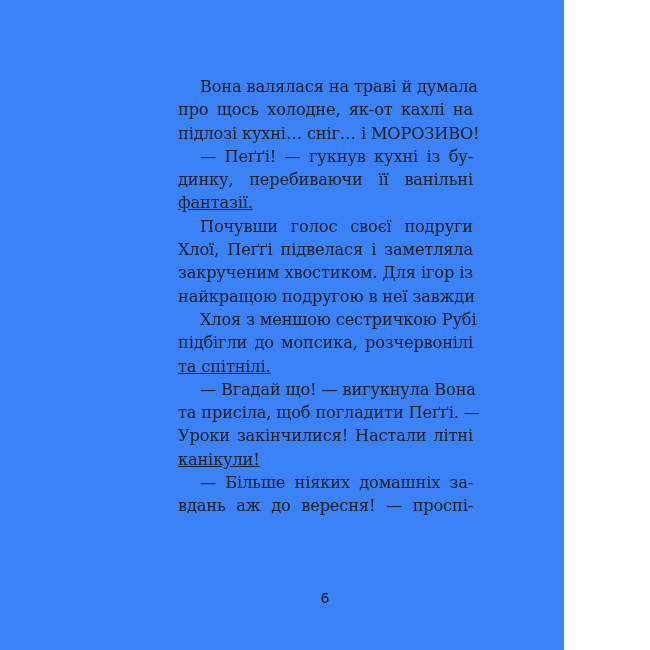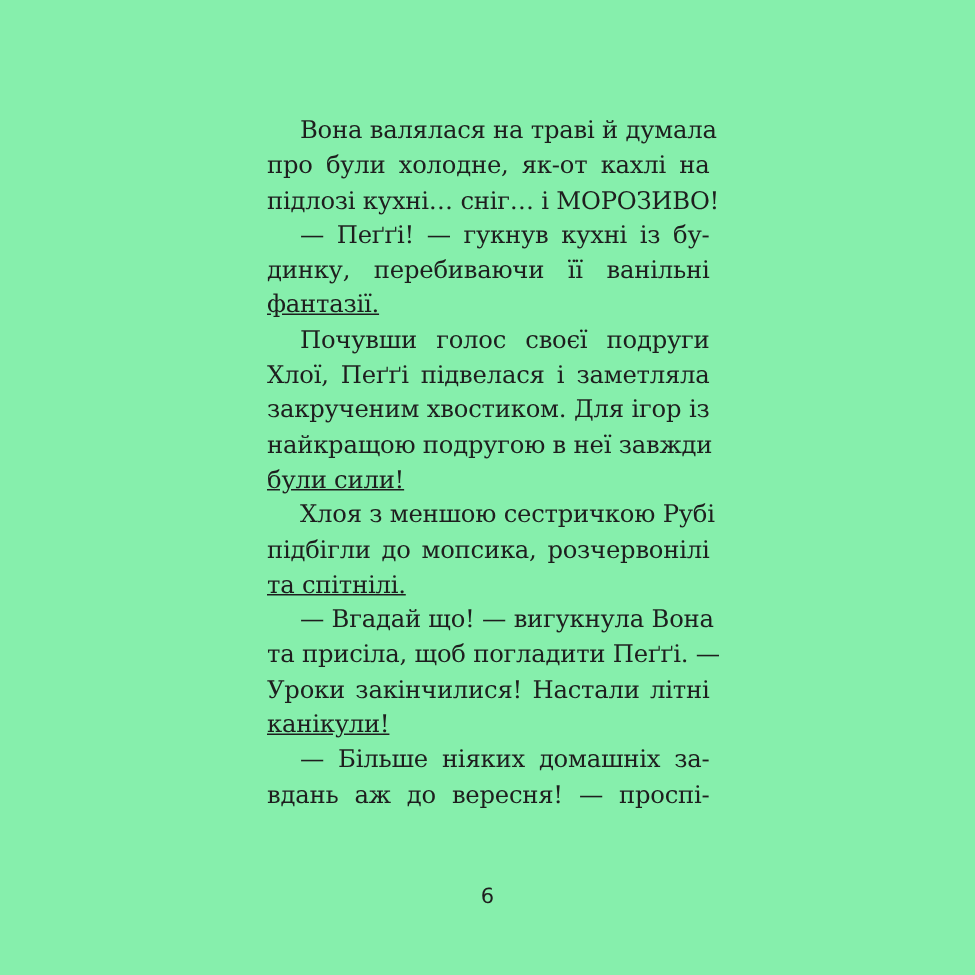--- a/index.html
+++ b/index.html
@@ -9,22 +9,22 @@
     }
     body {
       width: 650px;
       height: 650px;
       position: relative;
       overflow: hidden;
     }
     .page {
       position: absolute;
       left: 0; top: 0;
-      width: 650px; height: 650px;
-      background: #86efac;
+      width: 564px; height: 650px;
+      background: #3b82f6;
     }
     .text-block {
       position: absolute;
       left: 178px;
       top: 75px;
       width: 295px;
       font-family: "DejaVu Serif", serif;
       font-size: 16.2px;
       line-height: 23.3px;
       color: #1e1e1e;
@@ -54,30 +54,29 @@
       font-size: 14px;
       color: #1e1e1e;
     }
   </style>
 </head>
 <body>
 
 <div class="page">
   <div class="text-block">
     <span class="line indent">Вона валялася на траві й думала</span>
-    <span class="line">про були холодне, як-от кахлі на</span>
+    <span class="line">про щось холодне, як-от кахлі на</span>
     <span class="line">підлозі кухні… сніг… і МОРОЗИВО!</span>
     <span class="line indent">— Пеґґі! — гукнув кухні із бу-</span>
     <span class="line">динку, перебиваючи її ванільні</span>
     <span class="line last">фантазії.</span>
     <span class="line indent">Почувши голос своєї подруги</span>
     <span class="line">Хлої, Пеґґі підвелася і заметляла</span>
     <span class="line">закрученим хвостиком. Для ігор із</span>
     <span class="line">найкращою подругою в неї завжди</span>
-    <span class="line last">були сили!</span>
     <span class="line indent">Хлоя з меншою сестричкою Рубі</span>
     <span class="line">підбігли до мопсика, розчервонілі</span>
     <span class="line last">та спітнілі.</span>
     <span class="line indent">— Вгадай що! — вигукнула Вона</span>
     <span class="line">та присіла, щоб погладити Пеґґі. —</span>
     <span class="line">Уроки закінчилися! Настали літні</span>
     <span class="line last">канікули!</span>
     <span class="line indent">— Більше ніяких домашніх за-</span>
     <span class="line">вдань аж до вересня! — проспі-</span>
   </div>

